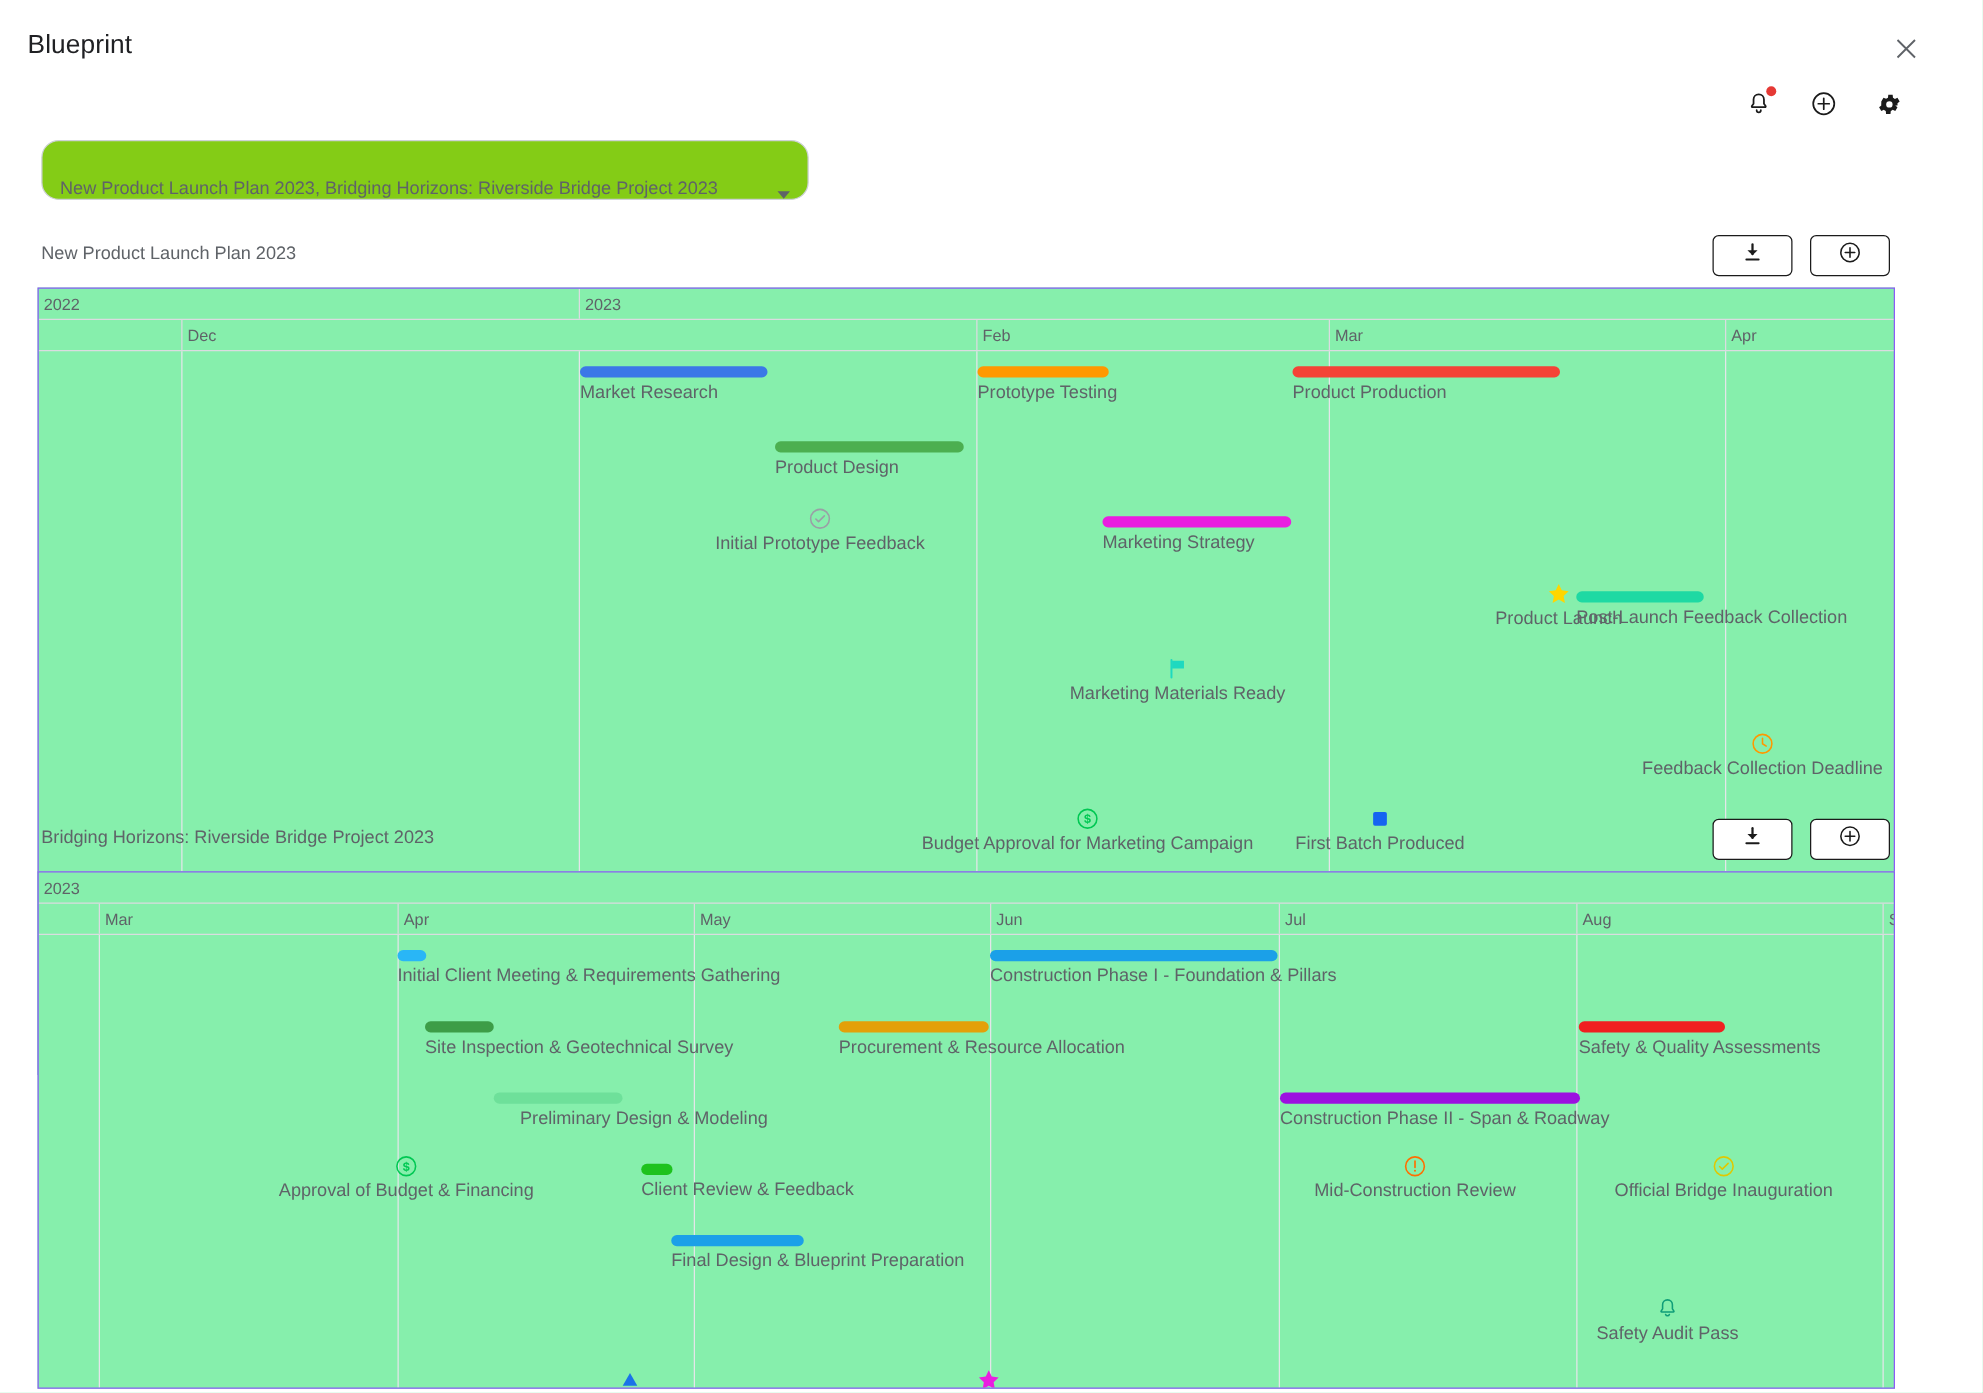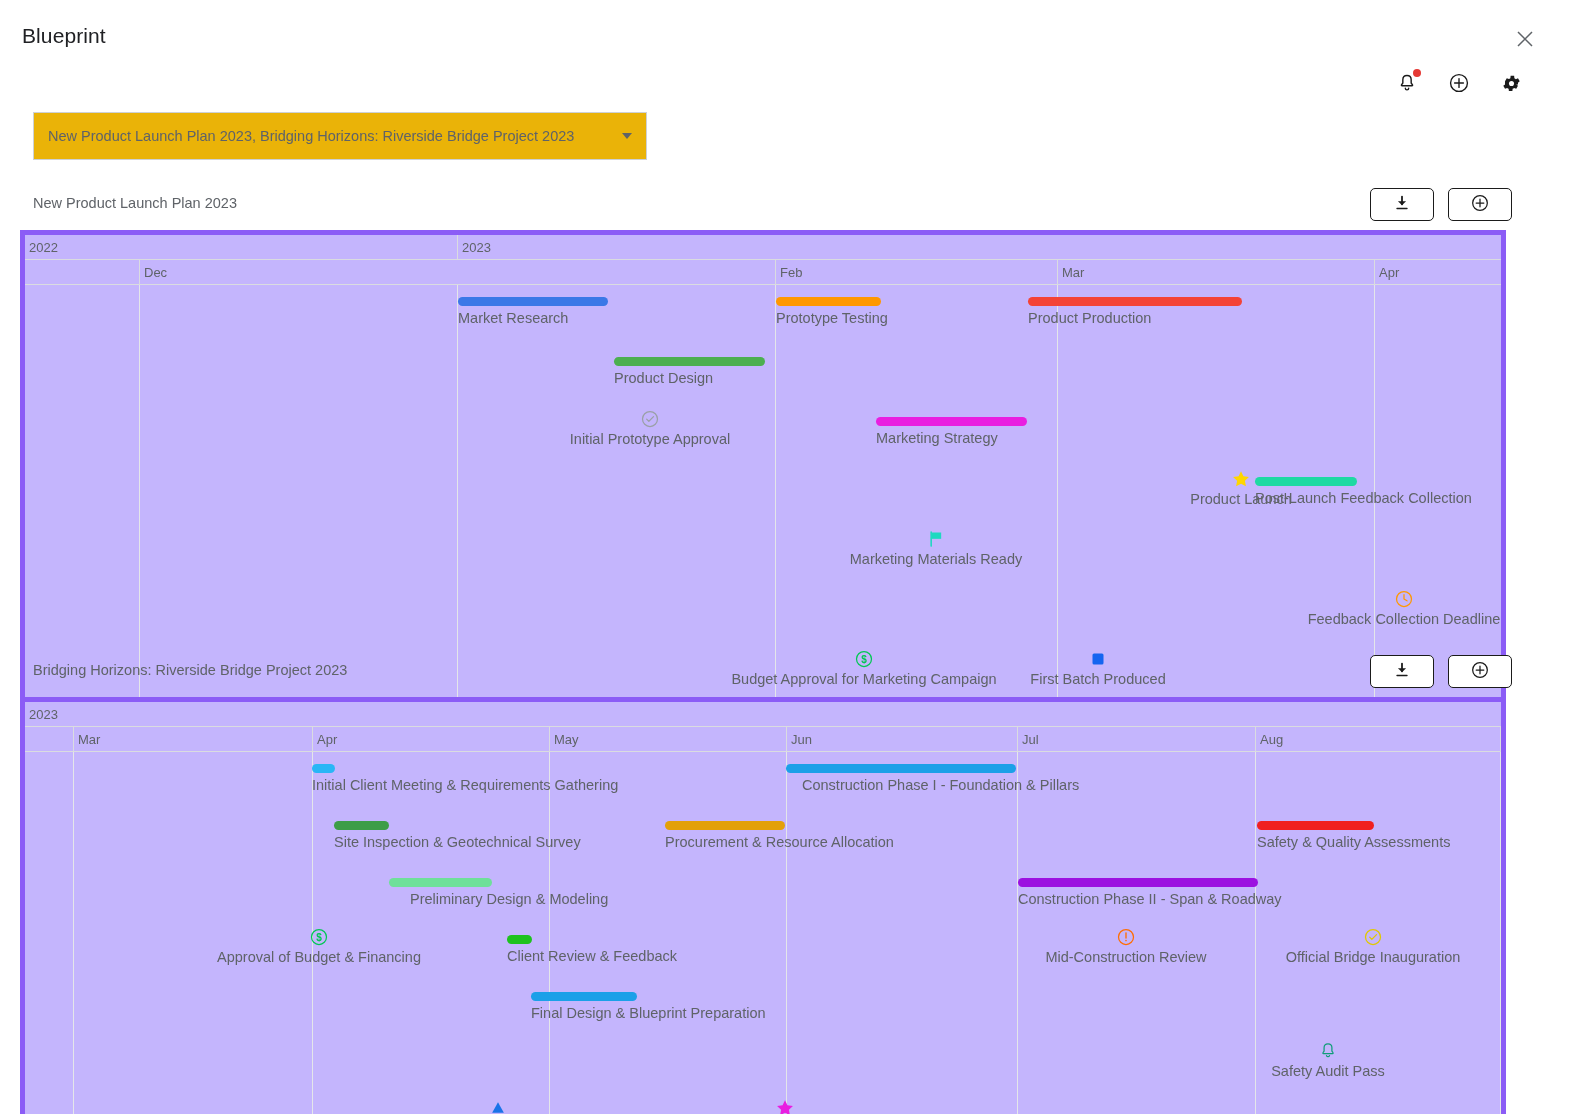--- a/index.html
+++ b/index.html
@@ -54,24 +54,24 @@
     border-radius: 50%;
     background: #e53935;
   }
 
   
   .select-box {
     position: absolute;
     left: 33px; top: 112px;
     width: 614px; height: 48px;
     border: 1px solid #cdd1d6;
-    border-radius: 0;
-    background: #eab308;
+    border-radius: 14px;
+    background: #84cc16;
     display: flex;
-    align-items: center;
+    align-items: flex-end;
     padding: 0 14px;
     cursor: pointer;
   }
   .select-value {
     flex: 1;
     font-size: 14.5px;
     color: #5f6368;
     white-space: nowrap;
     overflow: hidden;
     text-overflow: ellipsis;
@@ -101,23 +101,23 @@
     width: 64px; height: 33px;
     border: 1px solid #1b1b1b;
     border-radius: 5px;
     background: #fff;
     display: flex; align-items: center; justify-content: center;
     cursor: pointer;
   }
 
   .tl-grid {
     position: absolute;
-    left: 20px;
-    border: 5px solid #8b5cf6;
-    background: #c4b5fd;
+    left: 30px;
+    border: 1px solid #8b5cf6;
+    background: #86efac;
     overflow: hidden;
   }
   .row-year, .row-month {
     position: relative;
     width: 100%;
     border-bottom: 1px solid #dadce0;
   }
   .row-year { height: 25px; }
   .row-month { height: 25px; }
   .hdr-cell {
@@ -257,21 +257,21 @@
             <div class="bar" style="left: 851px; width: 151px; top: 132px; background: rgb(233, 30, 224);"></div>
             <div class="item-label" style="left: 851px; top: 145px;">Marketing Strategy</div>
             <div class="bar" style="left: 1230px; width: 102px; top: 192px; background: rgb(30, 217, 163);"></div>
             <div class="item-label" style="left: 1230px; top: 205px;">Post-Launch Feedback Collection</div>
             <div class="ms-icon" style="left: 615px; top: 124px;">
               <svg width="20" height="20" viewBox="0 0 24 24">
                 <circle cx="12" cy="12" r="9" fill="none" stroke="#9aa0a6" stroke-width="1.5"></circle>
                 <path d="M8 12.2l2.6 2.6L16.2 9.2" fill="none" stroke="#9aa0a6" stroke-width="1.5" stroke-linecap="round" stroke-linejoin="round"></path>
               </svg>
             </div>
-            <div class="ms-label" style="left: 625px; top: 146px;">Initial Prototype Approval</div>
+            <div class="ms-label" style="left: 625px; top: 146px;">Initial Prototype Feedback</div>
             <div class="ms-icon" style="left: 901px; top: 244px;">
               <svg width="20" height="20" viewBox="0 0 24 24">
                 <path d="M6.2 3.5v17" stroke="#1ed9c0" stroke-width="1.9" stroke-linecap="round"></path>
                 <path d="M6.8 4.2h11.4v7.6H6.8z" fill="#1ed9c0"></path>
               </svg>
             </div>
             <div class="ms-label" style="left: 911px; top: 266px;">Marketing Materials Ready</div>
             <div class="ms-icon" style="left: 1206px; top: 184px;">
               <svg width="20" height="20" viewBox="0 0 24 24">
                 <path d="M12 2.6l2.9 6.1 6.6.9-4.8 4.6 1.2 6.6L12 17.6 6.1 20.8l1.2-6.6L2.5 9.6l6.6-.9z" fill="#ffd600"></path>
@@ -350,21 +350,21 @@
             <div class="vline" style="left: 48px;"></div>
             <div class="vline" style="left: 287px;"></div>
             <div class="vline" style="left: 524px;"></div>
             <div class="vline" style="left: 761px;"></div>
             <div class="vline" style="left: 992px;"></div>
             <div class="vline" style="left: 1230px;"></div>
             <div class="vline" style="left: 1475px;"></div>
             <div class="bar" style="left: 287px; width: 23px; top: 12px; background: rgb(41, 182, 246);"></div>
             <div class="item-label" style="left: 287px; top: 25px;">Initial Client Meeting &amp; Requirements Gathering</div>
             <div class="bar" style="left: 761px; width: 230px; top: 12px; background: rgb(27, 160, 232);"></div>
-            <div class="item-label" style="left: 761px; top: 25px; padding-left: 16px;">Construction Phase I - Foundation &amp; Pillars</div>
+            <div class="item-label" style="left: 761px; top: 25px;">Construction Phase I - Foundation &amp; Pillars</div>
             <div class="bar" style="left: 309px; width: 55px; top: 69px; background: rgb(61, 157, 71);"></div>
             <div class="item-label" style="left: 309px; top: 82px;">Site Inspection &amp; Geotechnical Survey</div>
             <div class="bar" style="left: 640px; width: 120px; top: 69px; background: rgb(227, 160, 8);"></div>
             <div class="item-label" style="left: 640px; top: 82px;">Procurement &amp; Resource Allocation</div>
             <div class="bar" style="left: 1232px; width: 117px; top: 69px; background: rgb(240, 32, 32);"></div>
             <div class="item-label" style="left: 1232px; top: 82px;">Safety &amp; Quality Assessments</div>
             <div class="bar" style="left: 364px; width: 103px; top: 126px; background: rgb(110, 224, 154);"></div>
             <div class="item-label" style="left: 364px; top: 139px; margin-left: 21px;">Preliminary Design &amp; Modeling</div>
             <div class="bar" style="left: 993px; width: 240px; top: 126px; background: rgb(156, 17, 224);"></div>
             <div class="item-label" style="left: 993px; top: 139px;">Construction Phase II - Span &amp; Roadway</div>

